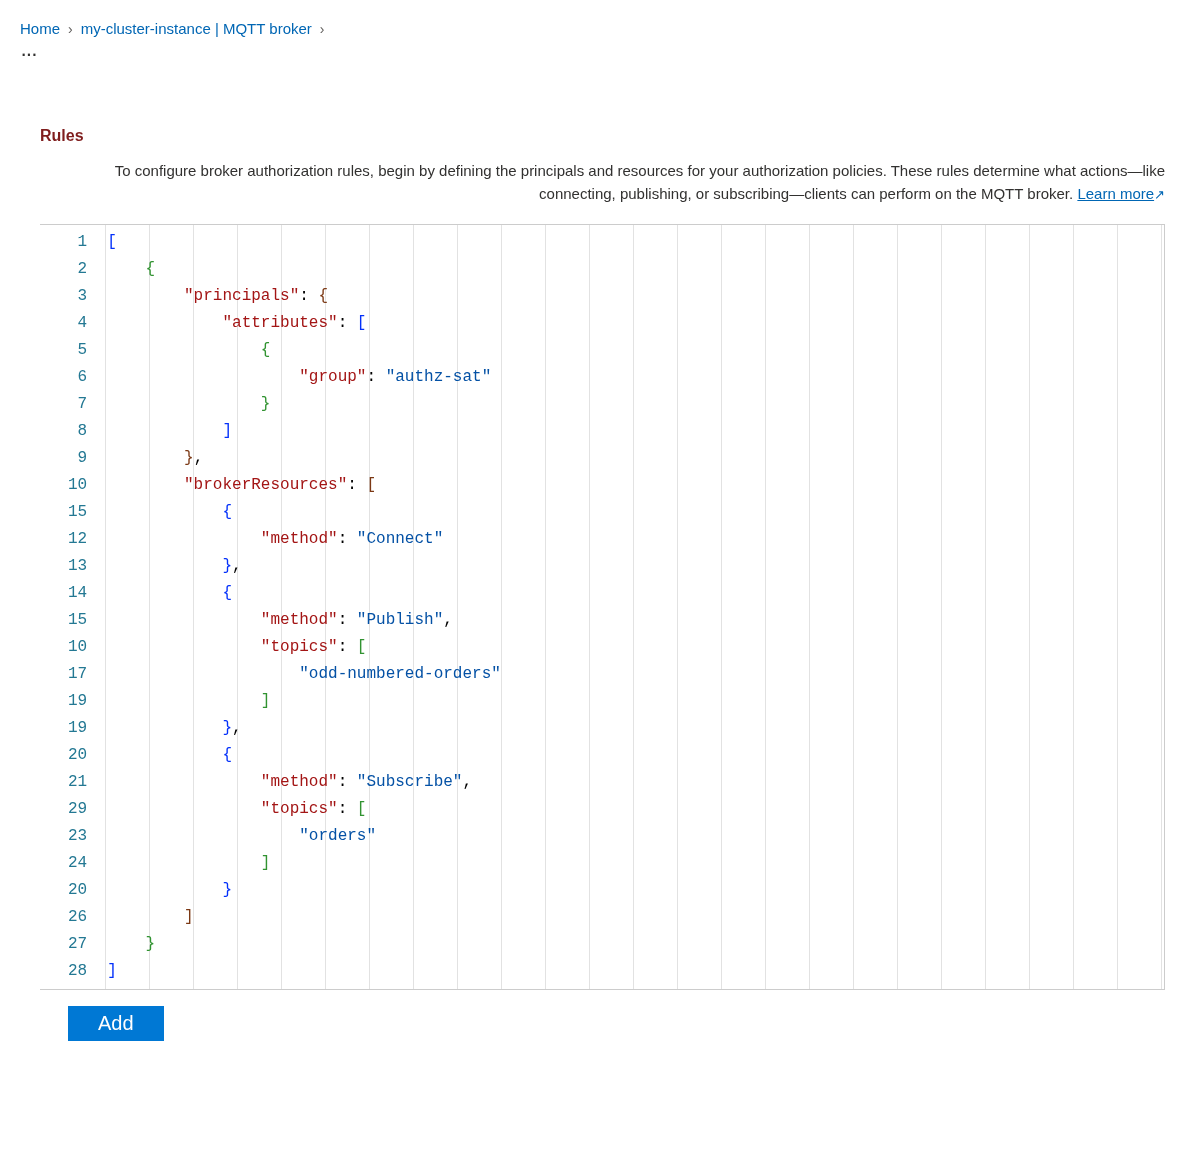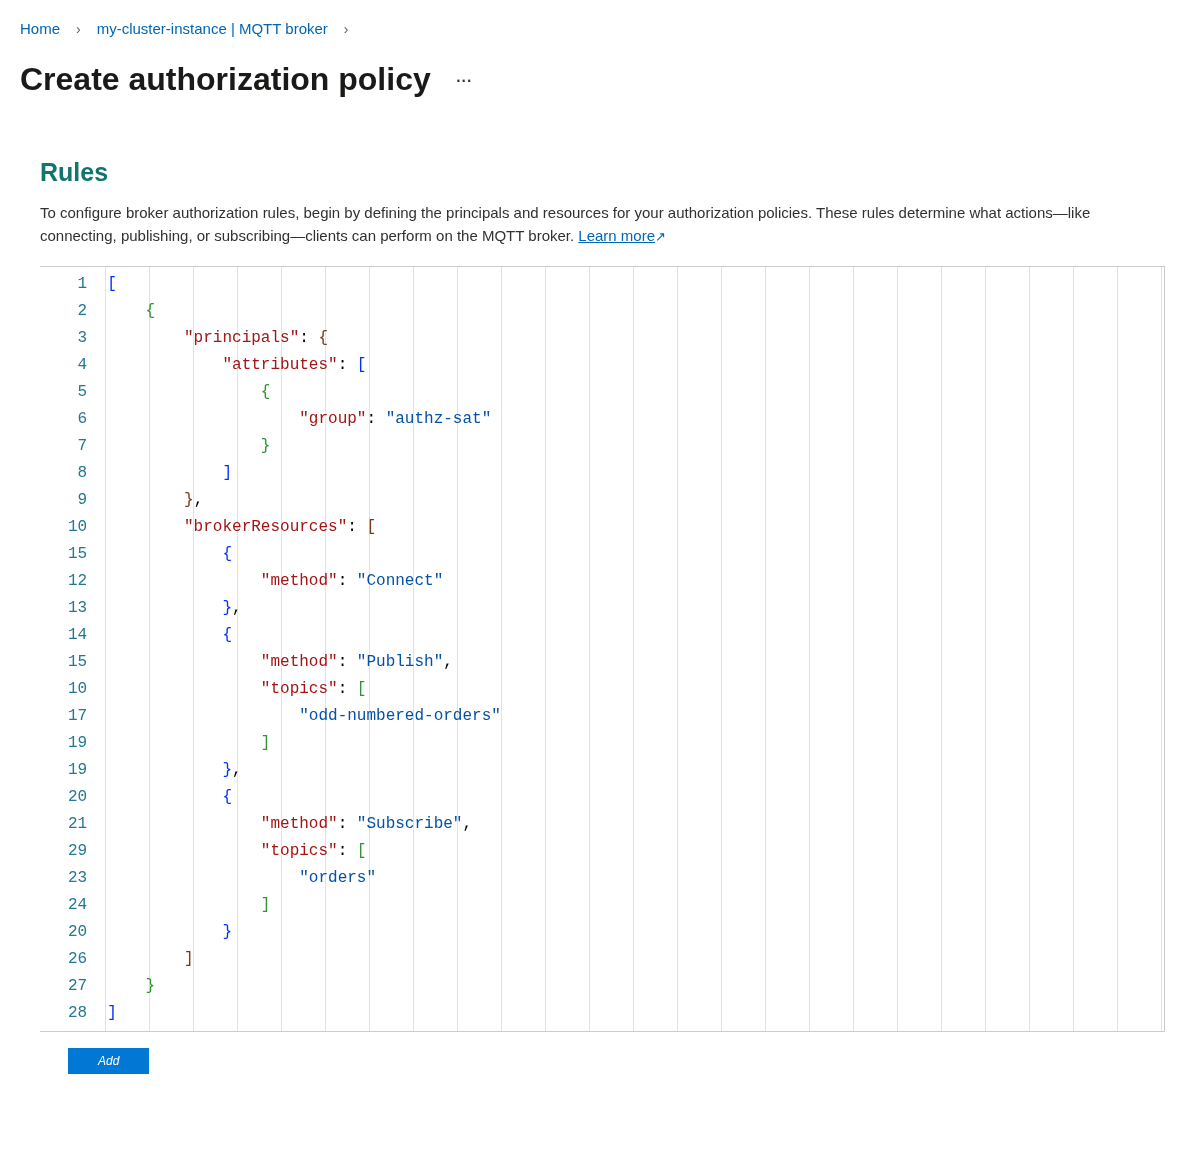--- a/index.html
+++ b/index.html
@@ -5,23 +5,23 @@
 * { margin: 0; padding: 0; box-sizing: border-box; }
 body {
   font-family: "Segoe UI", -apple-system, BlinkMacSystemFont, sans-serif;
   background: #ffffff;
   color: #323130;
   padding: 20px;
 }
 .breadcrumb {
   display: flex;
   align-items: center;
-  gap: 16px;
+  gap: 8px;
   font-size: 15px;
-  margin-bottom: 24px;
+  margin-bottom: 4px;
 }
 .breadcrumb a {
   color: #0066b4;
   text-decoration: none;
 }
 .breadcrumb-sep {
   color: #605e5c;
   font-size: 14px;
 }
 .title-row {
@@ -38,31 +38,32 @@
 .more-icon {
   font-size: 22px;
   color: #323130;
   letter-spacing: -2px;
   cursor: pointer;
 }
 .content {
   padding-left: 20px;
 }
 .section-title {
-  font-size: 25px;
+  font-size: 16px;
   font-weight: 600;
-  color: #0f766e;
+  color: #7f1d1d;
   margin-bottom: 14px;
 }
 .section-description {
   font-size: 15px;
   color: #323130;
   line-height: 1.55;
   margin-bottom: 18px;
   max-width: 1140px;
+  text-align: right;
 }
 .learn-more {
   color: #0066b4;
   text-decoration: underline;
 }
 .external-icon {
   display: inline-block;
   font-size: 13px;
   vertical-align: baseline;
 }
@@ -109,39 +110,37 @@
 .tok-punct { color: #000000; }
 
 .add-btn-row {
   margin-top: 16px;
   padding-left: 28px;
 }
 .add-btn {
   background: #0078d4;
   color: #ffffff;
   border: none;
-  font-size: 12px;
+  font-size: 20px;
   padding: 6px 30px;
   cursor: pointer;
   font-family: inherit;
-  font-style: italic;
 }
 </style>
 </head>
 <body>
 
 <nav class="breadcrumb">
   <a href="#">Home</a>
   <span class="breadcrumb-sep">›</span>
   <a href="#">my-cluster-instance | MQTT broker</a>
   <span class="breadcrumb-sep">›</span>
 </nav>
 
 <div class="title-row">
-  <h1 class="page-title">Create authorization policy</h1>
   <span class="more-icon">···</span>
 </div>
 
 <div class="content">
   <h2 class="section-title">Rules</h2>
   <p class="section-description">
     <span>To configure broker authorization rules, begin by defining the principals and resources for your authorization policies. These rules determine what actions—like connecting, publishing, or subscribing—clients can perform on the MQTT broker. </span><a href="#" class="learn-more"><span>Learn more</span><span class="external-icon">↗</span></a>
   </p>
 
   <div class="editor-container">

